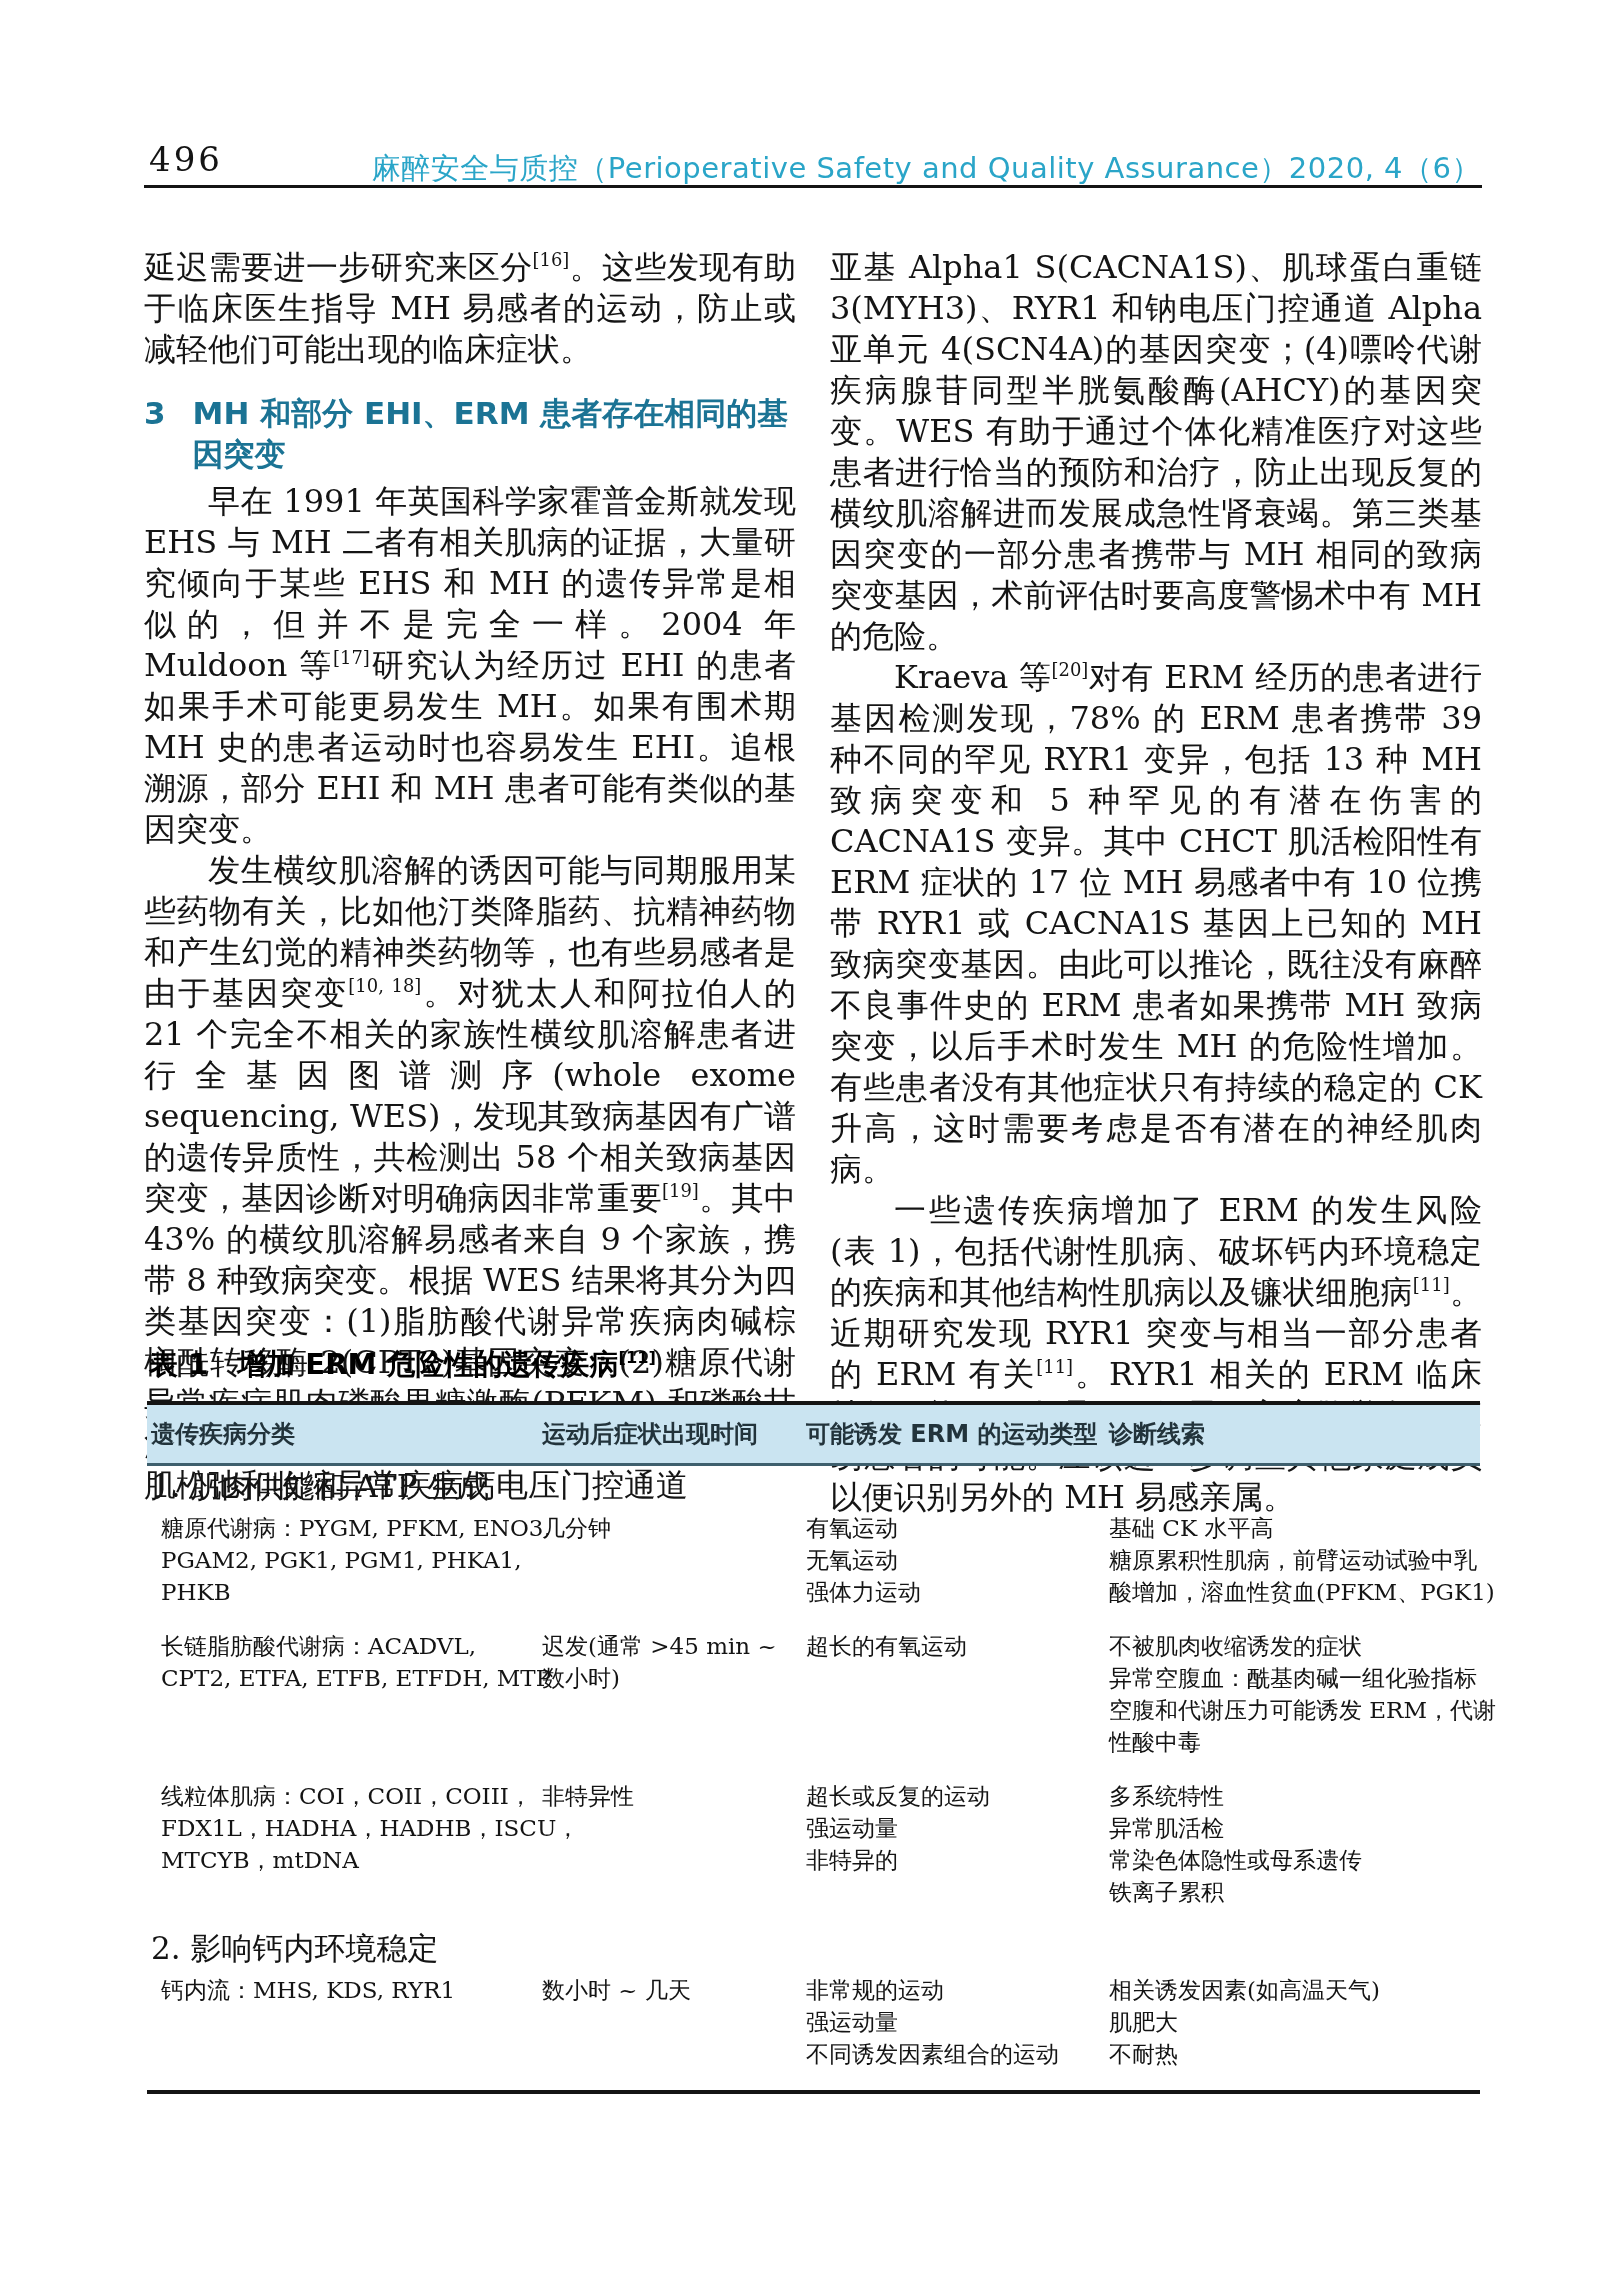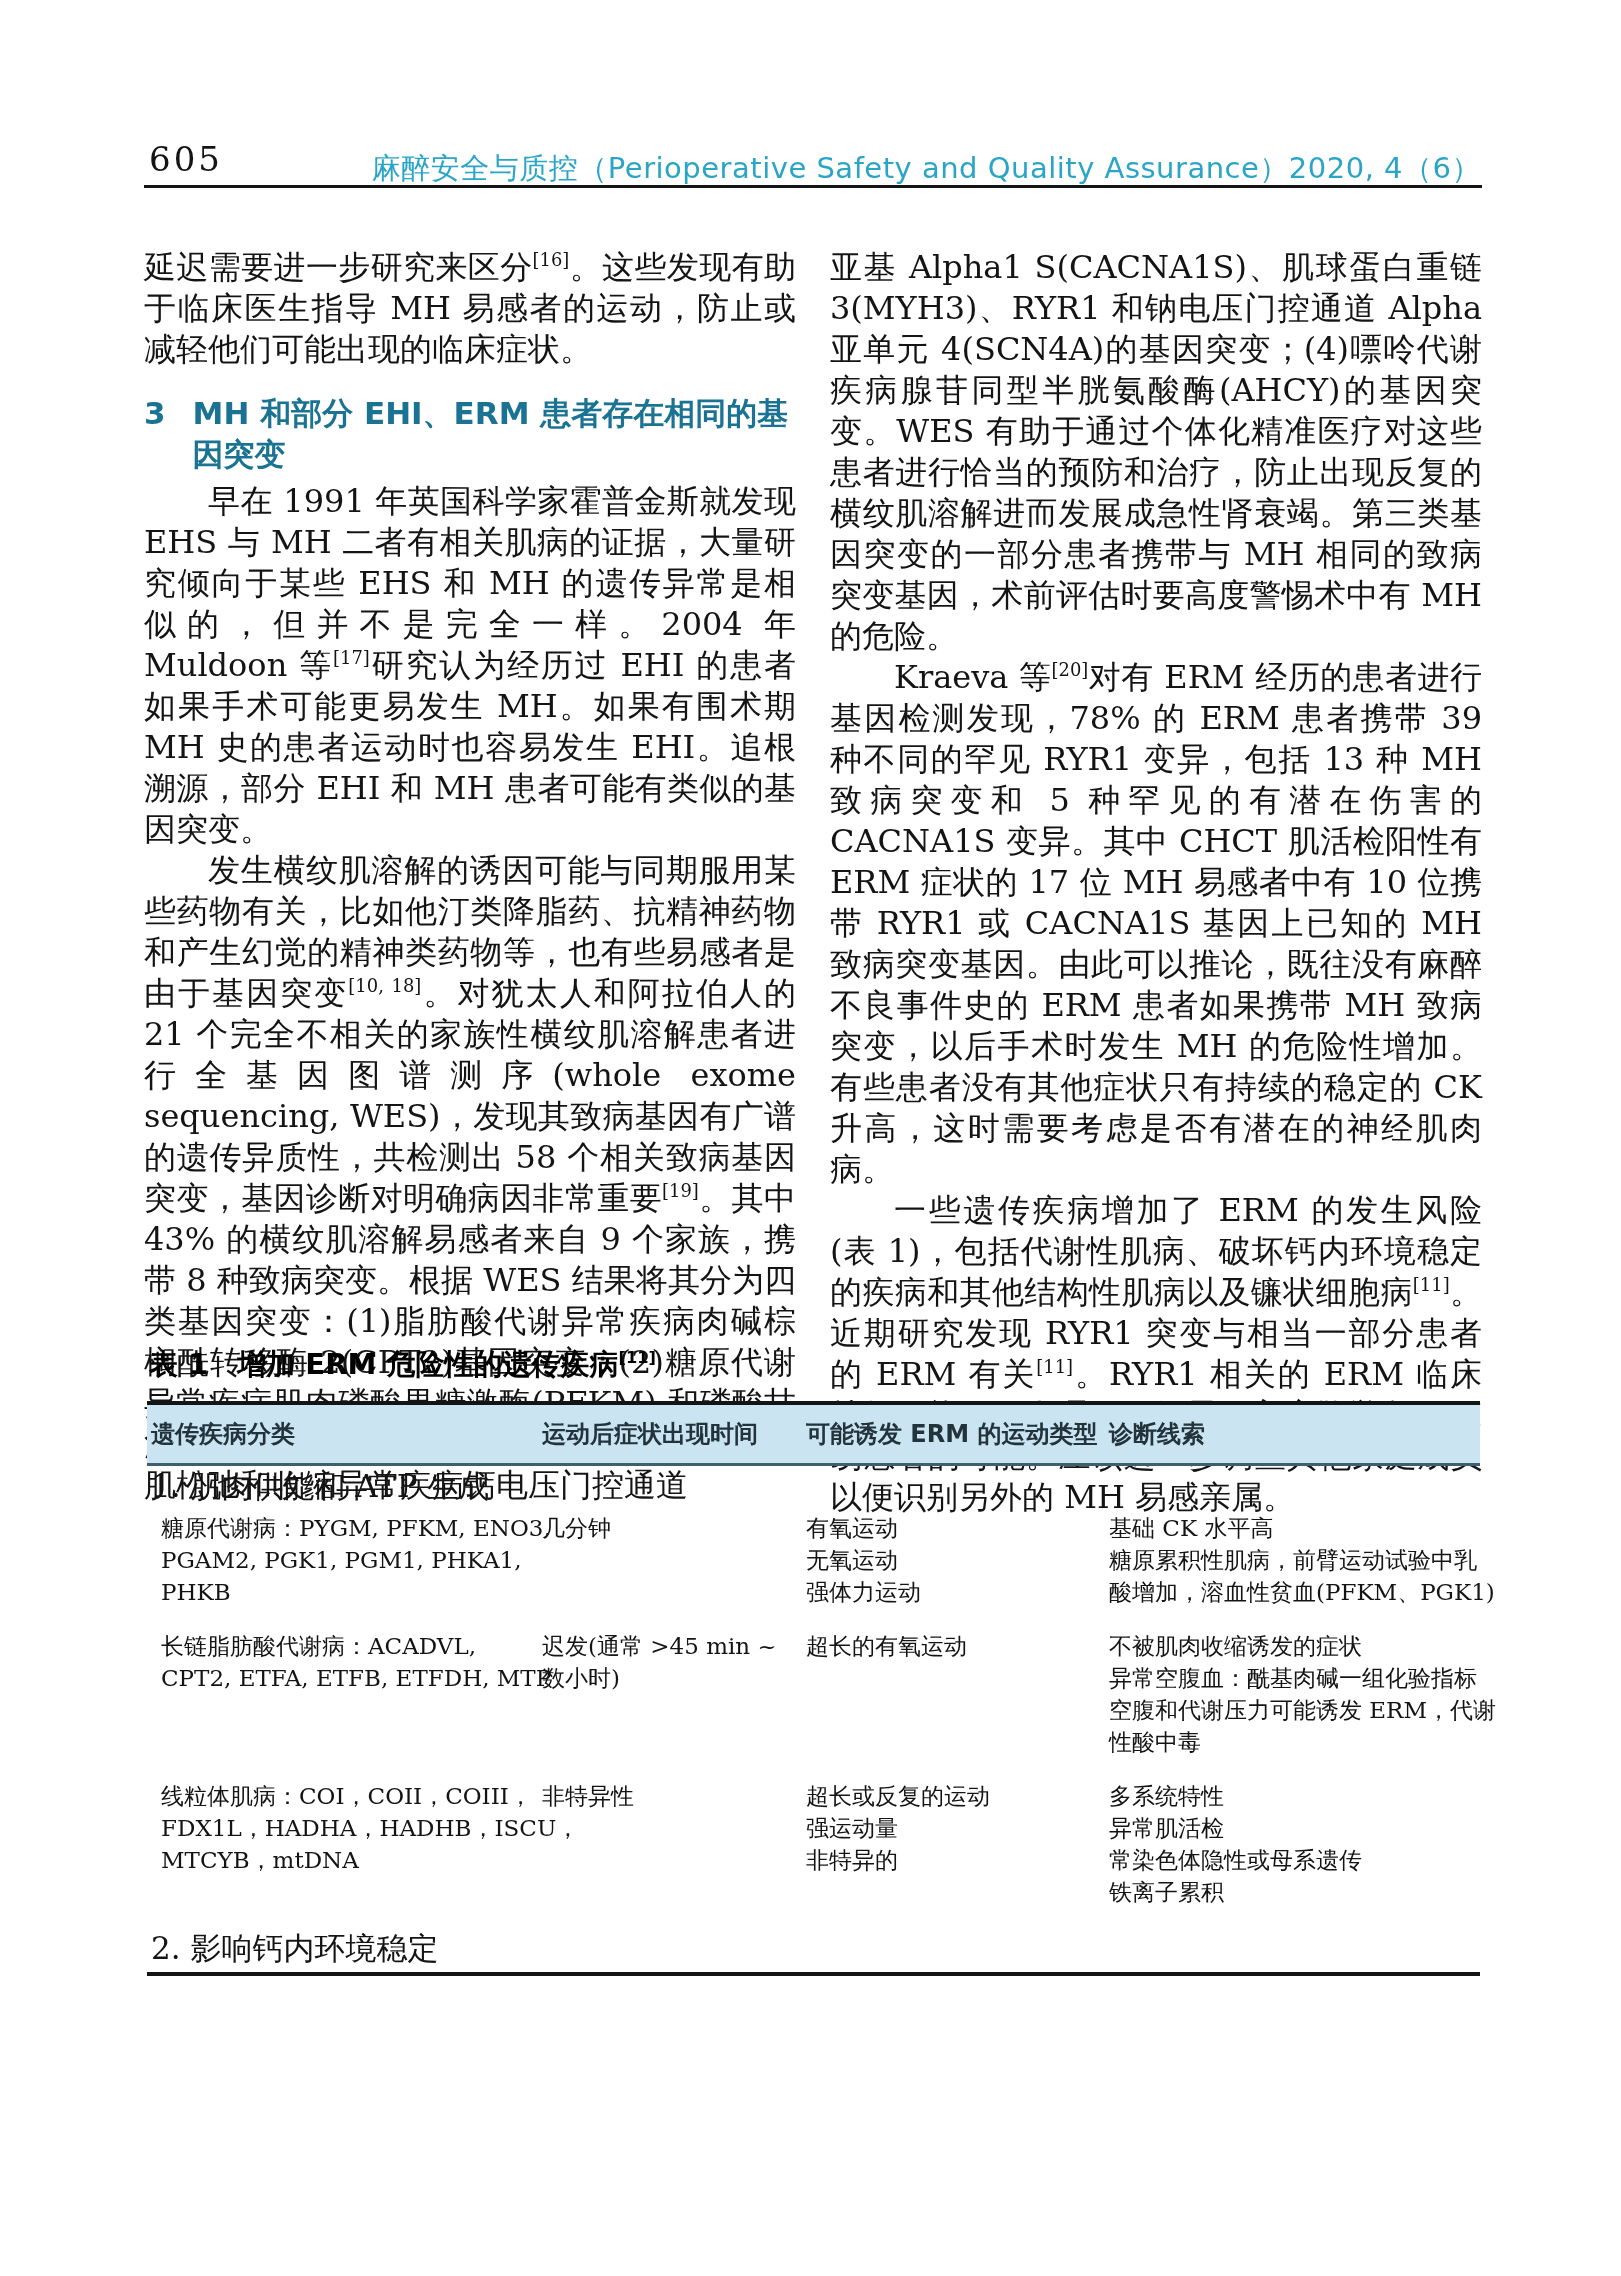--- a/index.html
+++ b/index.html
@@ -53,21 +53,21 @@
   tr.group-row td{padding:4px 4px 8px 4px;font-size:31px;white-space:nowrap;}
   tr.data-row td{padding-bottom:20px;padding-top:2px;}
   tr.data-row td.c-disease{padding-left:14px;}
   td .line{white-space:nowrap;}
 </style>
 </head>
 <body>
 
 <div class="page">
 
-  <div class="hdr-num">605</div>
+  <div class="hdr-num">496</div>
   <div class="hdr-title">麻醉安全与质控（Perioperative Safety and Quality Assurance）2020, 4（6）</div>
   <div class="hdr-rule"></div>
 
   <div class="columns">
     <div class="col">
       <div>
           <p class="flush">延迟需要进一步研究来区分<sup>[16]</sup>。这些发现有助于临床医生指导 MH 易感者的运动，防止或减轻他们可能出现的临床症状。</p>
         </div>
       <div class="sec-heading">
         <span>3</span>
@@ -164,18 +164,36 @@
             <td class="c-clues">
               <div class="line">多系统特性</div>
               <div class="line">异常肌活检</div>
               <div class="line">常染色体隐性或母系遗传</div>
               <div class="line">铁离子累积</div>
             </td>
           </tr>
           <tr class="group-row">
             <td colspan="4">2. 影响钙内环境稳定</td>
           </tr>
+          <tr class="data-row">
+            <td class="c-disease">
+              <div class="line">钙内流：MHS, KDS, RYR1</div>
+            </td>
+            <td class="c-onset">
+              <div class="line">数小时 ~ 几天</div>
+            </td>
+            <td class="c-exercise">
+              <div class="line">非常规的运动</div>
+              <div class="line">强运动量</div>
+              <div class="line">不同诱发因素组合的运动</div>
+            </td>
+            <td class="c-clues">
+              <div class="line">相关诱发因素(如高温天气)</div>
+              <div class="line">肌肥大</div>
+              <div class="line">不耐热</div>
+            </td>
+          </tr>
         </tbody>
     </table>
   </div>
 
 </div>
 
 
 </body></html>

